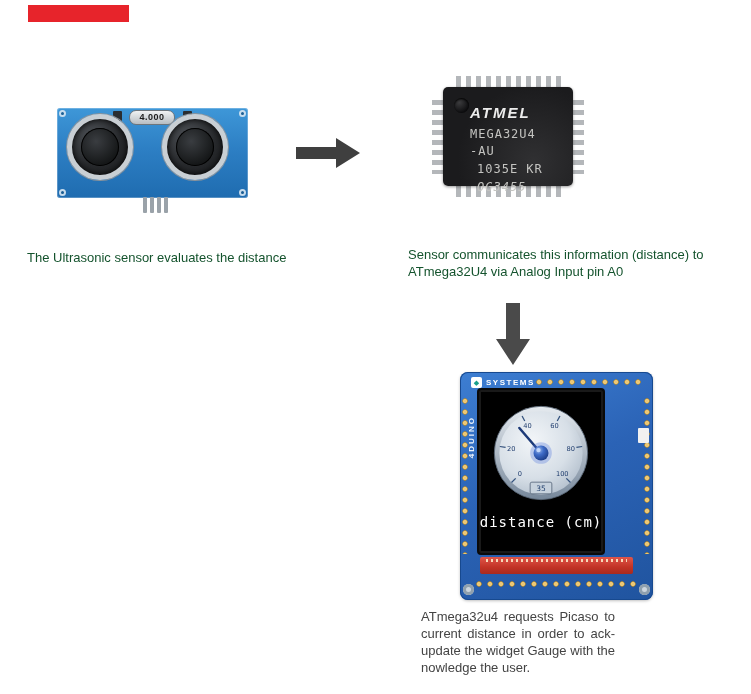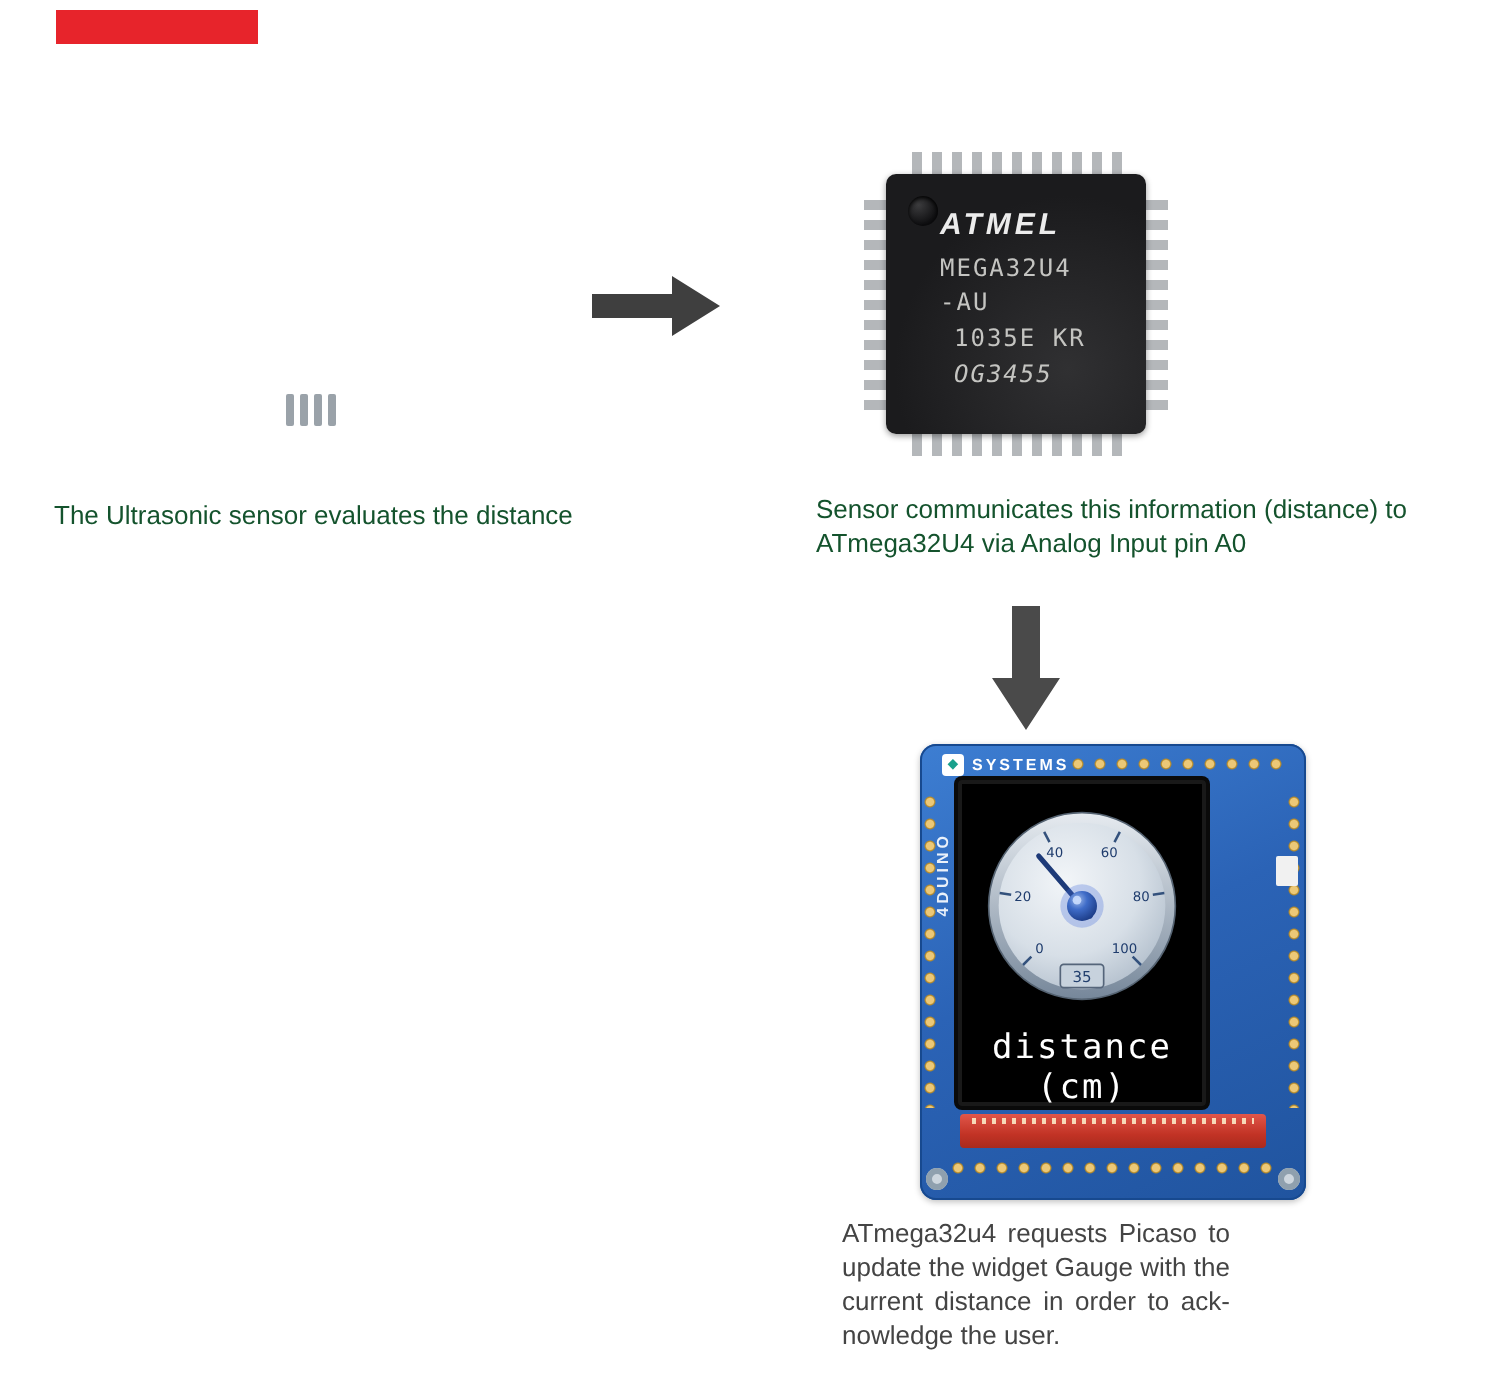--- a/index.html
+++ b/index.html
@@ -27,21 +27,21 @@
     background:radial-gradient(circle at 35% 30%,#4c5055 0%,#27292c 55%,#1a1c1e 100%);
     box-shadow:0 0 0 1px #8b939b, inset 0 0 6px #000;}
   .transducer.t1{left:10px;} .transducer.t2{left:105px;}
   .t-inner{position:absolute;inset:9px;border-radius:50%;
     background:radial-gradient(circle at 40% 35%,#3a3d41,#151718 70%);
     box-shadow:inset 0 0 0 1px #000;}
   .sensor-pins{position:absolute;left:86px;top:89px;display:flex;gap:3px;}
   .sensor-pins span{width:4px;height:16px;background:#9aa2a9;border-radius:1px;}
 
   
-  .chip{position:absolute;left:443px;top:87px;width:130px;height:130px;}
+  .chip{position:absolute;left:443px;top:87px;width:130px;height:99px;}
   .chip-body{position:absolute;inset:0;border-radius:5px;
     background:radial-gradient(circle at 70% 75%,#303032,#1b1b1d 65%);
     box-shadow:0 1px 3px rgba(0,0,0,.4);}
   .pins{position:absolute;background:repeating-linear-gradient(90deg,#b4b7ba 0 5px,rgba(0,0,0,0) 5px 10px);}
   .pins.top{left:13px;right:12px;top:-11px;height:11px;}
   .pins.bottom{left:13px;right:12px;bottom:-11px;height:11px;}
   .pins.left,.pins.right{background:repeating-linear-gradient(180deg,#b4b7ba 0 5px,rgba(0,0,0,0) 5px 10px);}
   .pins.left{top:13px;bottom:12px;left:-11px;width:11px;}
   .pins.right{top:13px;bottom:12px;right:-11px;width:11px;}
   .chip-dot{position:absolute;left:11px;top:11px;width:15px;height:15px;border-radius:50%;
@@ -84,37 +84,52 @@
   .holes-row{position:absolute;height:8px;background-repeat:repeat-x;
     background-image:radial-gradient(circle at 5px 4px,#ecc877 1.8px,#b58a2a 2.4px,rgba(0,0,0,0) 3px);
     background-size:11px 8px;}
   .holes-row.ht{left:74px;right:12px;top:6px;}
   .holes-row.hb{left:14px;right:14px;top:208px;}
   .rev-tag{position:absolute;right:4px;top:56px;width:11px;height:15px;background:#f1f1f1;border-radius:1px;}
   .screen{position:absolute;left:19px;top:18px;width:124px;height:163px;background:#000;border-radius:2px;
     box-shadow:0 0 0 2px #0a0a0a, inset 0 0 0 2px #191919;}
   .gauge{display:block;margin:13px auto 0;}
   .screen-label{position:absolute;left:0;right:0;top:124px;text-align:center;color:#fff;
-    font-family:"DejaVu Sans Mono",monospace;font-size:17px;letter-spacing:1px;}
+    font-family:"DejaVu Sans Mono",monospace;font-size:14px;letter-spacing:1px;}
   .fpc{position:absolute;left:20px;right:20px;top:185px;height:17px;border-radius:2px;
     background:linear-gradient(180deg,#e0564a,#c23325 60%,#a92a1e);}
   .fpc::before{content:"";position:absolute;left:6px;right:6px;top:2px;height:3px;
     background:repeating-linear-gradient(90deg,#f7d9b8 0 2px,rgba(0,0,0,0) 2px 5px);}
   .mount{position:absolute;width:11px;height:11px;border-radius:50%;background:#cdd6de;
     box-shadow:inset 0 0 0 3px #8fa0ae;top:212px;}
   .mount.ml{left:3px;} .mount.mr{right:3px;}
 </style>
 </head>
 <body>
 
 <div class="canvas">
 
   <div class="redaction"></div>
 
   <div class="sensor">
+    <div class="sensor-board">
+      <div class="s-hole tl"></div>
+      <div class="s-hole tr"></div>
+      <div class="s-hole bl"></div>
+      <div class="s-hole br"></div>
+      <div class="cmp c1"></div>
+      <div class="cmp c2"></div>
+      <div class="osc">4.000</div>
+      <div class="transducer t1">
+        <div class="t-inner"></div>
+      </div>
+      <div class="transducer t2">
+        <div class="t-inner"></div>
+      </div>
+    </div>
     <div class="sensor-pins">
       <span></span>
         <span></span>
         <span></span>
         <span></span>
     </div>
   </div>
 
   <div class="caption caption1">The Ultrasonic sensor evaluates the distance</div>
 
@@ -206,18 +221,18 @@
 
       <div class="fpc"></div>
       <div class="holes-row hb"></div>
       <div class="mount ml"></div>
       <div class="mount mr"></div>
     </div>
   </div>
 
   <div class="caption caption3">
     <div class="jline">ATmega32u4 requests Picaso to</div>
+    <div class="jline">current distance in order to ack-</div>
     <div class="jline">update the widget Gauge with the</div>
-    <div class="jline">current distance in order to ack-</div>
     <div class="lline">nowledge the user.</div>
   </div>
 
 </div>
 
 </body></html>

